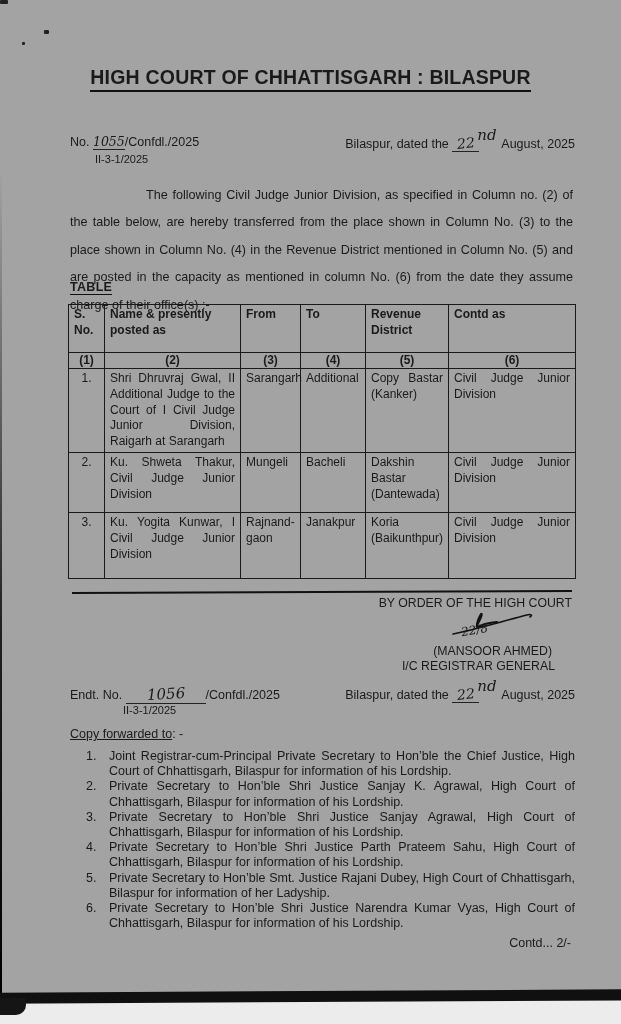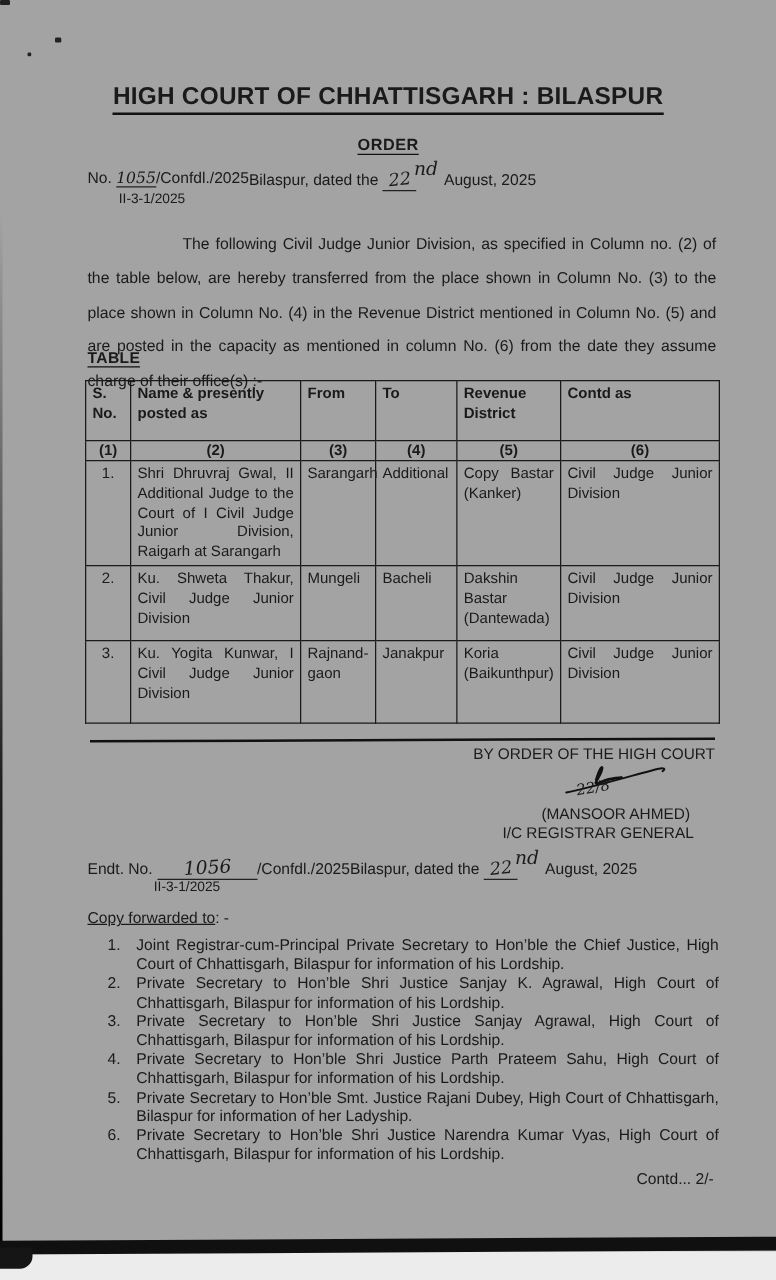--- a/index.html
+++ b/index.html
@@ -9,21 +9,21 @@
     overflow:hidden;margin:0 auto;
   }
   
   .title{position:absolute;top:66px;left:0;width:100%;text-align:center;}
   .title span{display:inline-block;font-size:19.5px;font-weight:bold;letter-spacing:.2px;
     border-bottom:2.5px solid #111;padding-bottom:1px;}
   .order-heading{position:absolute;top:107px;left:0;width:100%;text-align:center;}
   .order-heading span{display:inline-block;font-size:13px;font-weight:bold;letter-spacing:.4px;
     border-bottom:1.5px solid #111;}
   
-  .ref-row{position:absolute;left:70px;right:46px;display:flex;
+  .ref-row{position:absolute;left:70px;right:46px;display:flex;justify-content:space-between;
     font-size:12.5px;}
   .ref-top{top:134px;}
   .ref-endt{top:685px;}
   .hand{font-family:"DejaVu Serif",serif;font-style:italic;display:inline-block;}
   .uline{display:inline-block;border-bottom:1.2px solid #222;text-align:center;}
   .no-line .hand{font-size:15px;transform:rotate(-4deg) skewX(-6deg);}
   .day-uline{width:27px;}
   .day-hand{font-size:14px;transform:rotate(-6deg);}
   .ord{position:relative;top:-8px;left:-2px;font-size:15px;font-family:"DejaVu Serif",serif;
     font-style:italic;}
@@ -82,23 +82,20 @@
 
 <div class="page">
 
   <div class="speck sp1"></div>
   <div class="speck sp2"></div>
   <div class="speck sp3"></div>
   <div class="edge-line"></div>
 
   <div class="title">
     <span>HIGH COURT OF CHHATTISGARH : BILASPUR</span>
-  </div>
-  <div class="order-heading">
-    <span>ORDER</span>
   </div>
 
   <div class="ref-row ref-top">
     <span>
       <span>No.</span>
       <span class="uline no-uline"><span class="hand">1055</span></span><span>/Confdl./2025</span>
     </span>
     <span>
       <span>Bilaspur, dated the</span>
       <span class="uline day-uline"><span class="hand day-hand">22</span></span><span class="ord">nd</span>

